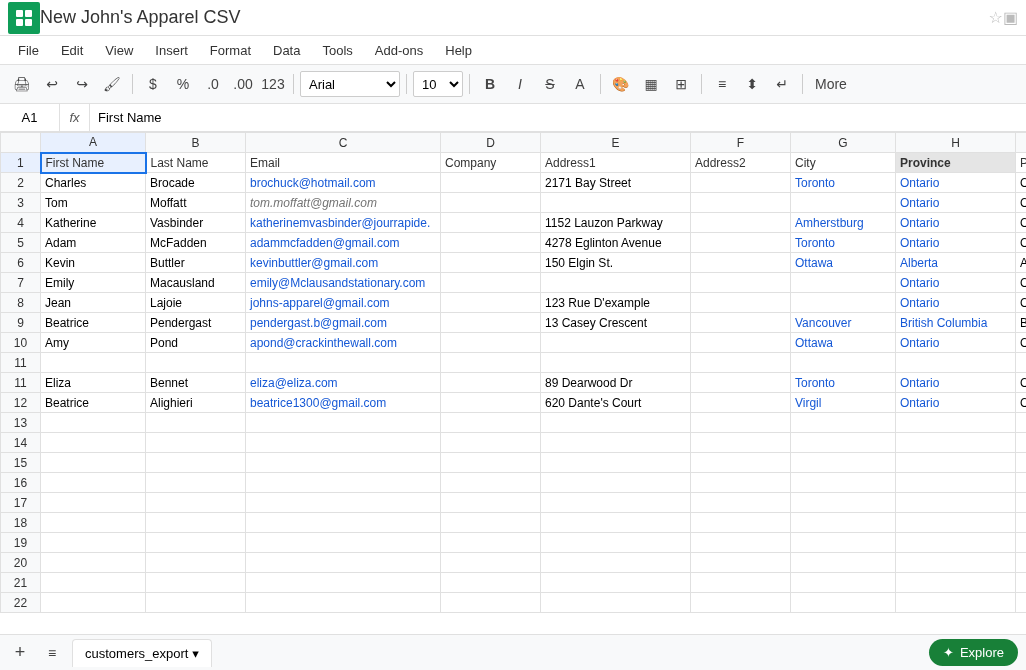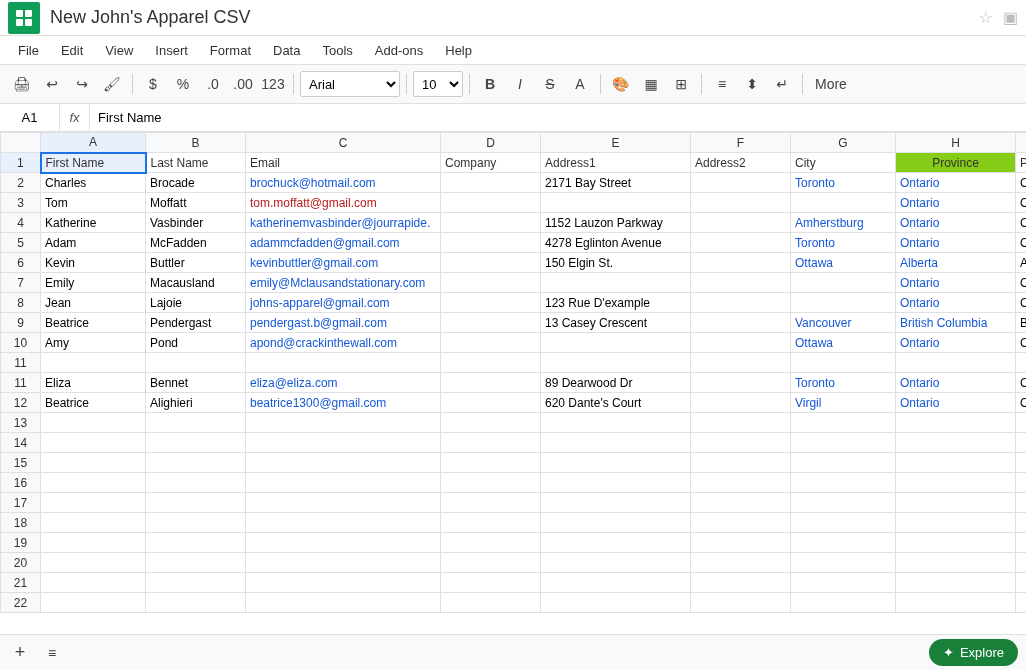--- a/index.html
+++ b/index.html
@@ -1,20 +1,20 @@
 <!DOCTYPE html>
 <html><head>
   <meta charset="utf-8">
   <style>
     * { margin: 0; padding: 0; box-sizing: border-box; }
     body { font-family: Arial, sans-serif; font-size: 13px; background: #fff; width: 1026px; height: 670px; overflow: hidden; }
 
     
     #title-bar {
-      display: flex; align-items: center; height: 36px; background: #fff; padding: 12px 8px; gap: 10px;
+      display: flex; align-items: center; height: 36px; background: #fff; padding: 12px 8px; gap: 0;
       border-bottom: 1px solid #e0e0e0;
     }
     #app-icon {
       width: 32px; height: 32px; background: #0f9d58; border-radius: 2px; display: flex; align-items: center; justify-content: center; flex-shrink: 0;
     }
     #app-icon svg { width: 20px; height: 20px; }
     #title-text { font-size: 18px; color: #333; font-weight: normal; flex: 1; }
     #title-star { color: #bbb; font-size: 16px; cursor: pointer; }
     #title-folder { color: #bbb; font-size: 16px; cursor: pointer; }
     #header-right { display: flex; align-items: center; gap: 8px; margin-left: auto; }
@@ -209,40 +209,40 @@
       <tbody id="sheet-body">
       <tr>
             <td class="row-header selected">1</td>
             <td class="data-cell w-col-a" style="font-weight: normal; color: rgb(51, 51, 51); background-color: rgb(232, 240, 254); border: 2px solid rgb(26, 115, 232);">First Name</td>
             <td class="data-cell w-col-b" style="font-weight: normal; color: rgb(51, 51, 51); background-color: rgb(255, 255, 255);">Last Name</td>
             <td class="data-cell w-col-c" style="font-weight: normal; color: rgb(51, 51, 51); background-color: rgb(255, 255, 255); margin-left: 44px;">Email</td>
             <td class="data-cell w-col-d" style="font-weight: normal; color: rgb(51, 51, 51); background-color: rgb(255, 255, 255);">Company</td>
             <td class="data-cell w-col-e" style="font-weight: normal; color: rgb(51, 51, 51); background-color: rgb(255, 255, 255);">Address1</td>
             <td class="data-cell w-col-f" style="font-weight: normal; color: rgb(51, 51, 51); background-color: rgb(255, 255, 255);">Address2</td>
             <td class="data-cell w-col-g" style="font-weight: normal; color: rgb(51, 51, 51); background-color: rgb(255, 255, 255);">City</td>
-            <td class="data-cell w-col-h" style="font-weight: normal; color: rgb(51, 51, 51); background-color: #84cc16; text-align: center;">Province</td>
+            <td class="data-cell w-col-h" style="font-weight: bold; color: rgb(51, 51, 51); background-color: #e5e5e5;">Province</td>
             <td class="data-cell w-col-i" style="font-weight: normal; color: rgb(51, 51, 51); background-color: rgb(255, 255, 255);">Province Code</td>
           </tr>
           <tr>
             <td class="row-header">2</td>
             <td class="data-cell w-col-a">Charles</td>
             <td class="data-cell w-col-b">Brocade</td>
             <td class="data-cell w-col-c" style="color: rgb(21, 88, 214);">brochuck@hotmail.com</td>
             <td class="data-cell w-col-d"></td>
             <td class="data-cell w-col-e">2171 Bay Street</td>
             <td class="data-cell w-col-f"></td>
             <td class="data-cell w-col-g" style="color: rgb(21, 88, 214);">Toronto</td>
             <td class="data-cell w-col-h" style="color: rgb(21, 88, 214);">Ontario</td>
             <td class="data-cell w-col-i">ON</td>
           </tr>
           <tr>
             <td class="row-header">3</td>
             <td class="data-cell w-col-a">Tom</td>
             <td class="data-cell w-col-b">Moffatt</td>
-            <td class="data-cell w-col-c" style="color: #b91c1c;">tom.moffatt@gmail.com</td>
+            <td class="data-cell w-col-c" style="color: #737373; font-style: italic;">tom.moffatt@gmail.com</td>
             <td class="data-cell w-col-d"></td>
             <td class="data-cell w-col-e"></td>
             <td class="data-cell w-col-f"></td>
             <td class="data-cell w-col-g"></td>
             <td class="data-cell w-col-h" style="color: rgb(21, 88, 214);">Ontario</td>
             <td class="data-cell w-col-i">ON</td>
           </tr>
           <tr>
             <td class="row-header">4</td>
             <td class="data-cell w-col-a">Katherine</td>
@@ -484,17 +484,21 @@
             <td class="data-cell w-col-i"></td>
           </tr>
         </tbody>
     </table>
   </div>
 </div>
 
 <div id="bottom-bar">
   <button id="add-sheet-btn">+</button>
   <button id="sheets-menu-btn">≡</button>
+  <div id="sheet-tab">
+    <span>customers_export</span>
+    <span>▾</span>
+  </div>
   <button id="explore-btn">
     <span>✦</span>
     <span>Explore</span>
   </button>
 </div>
 
 </body></html>

